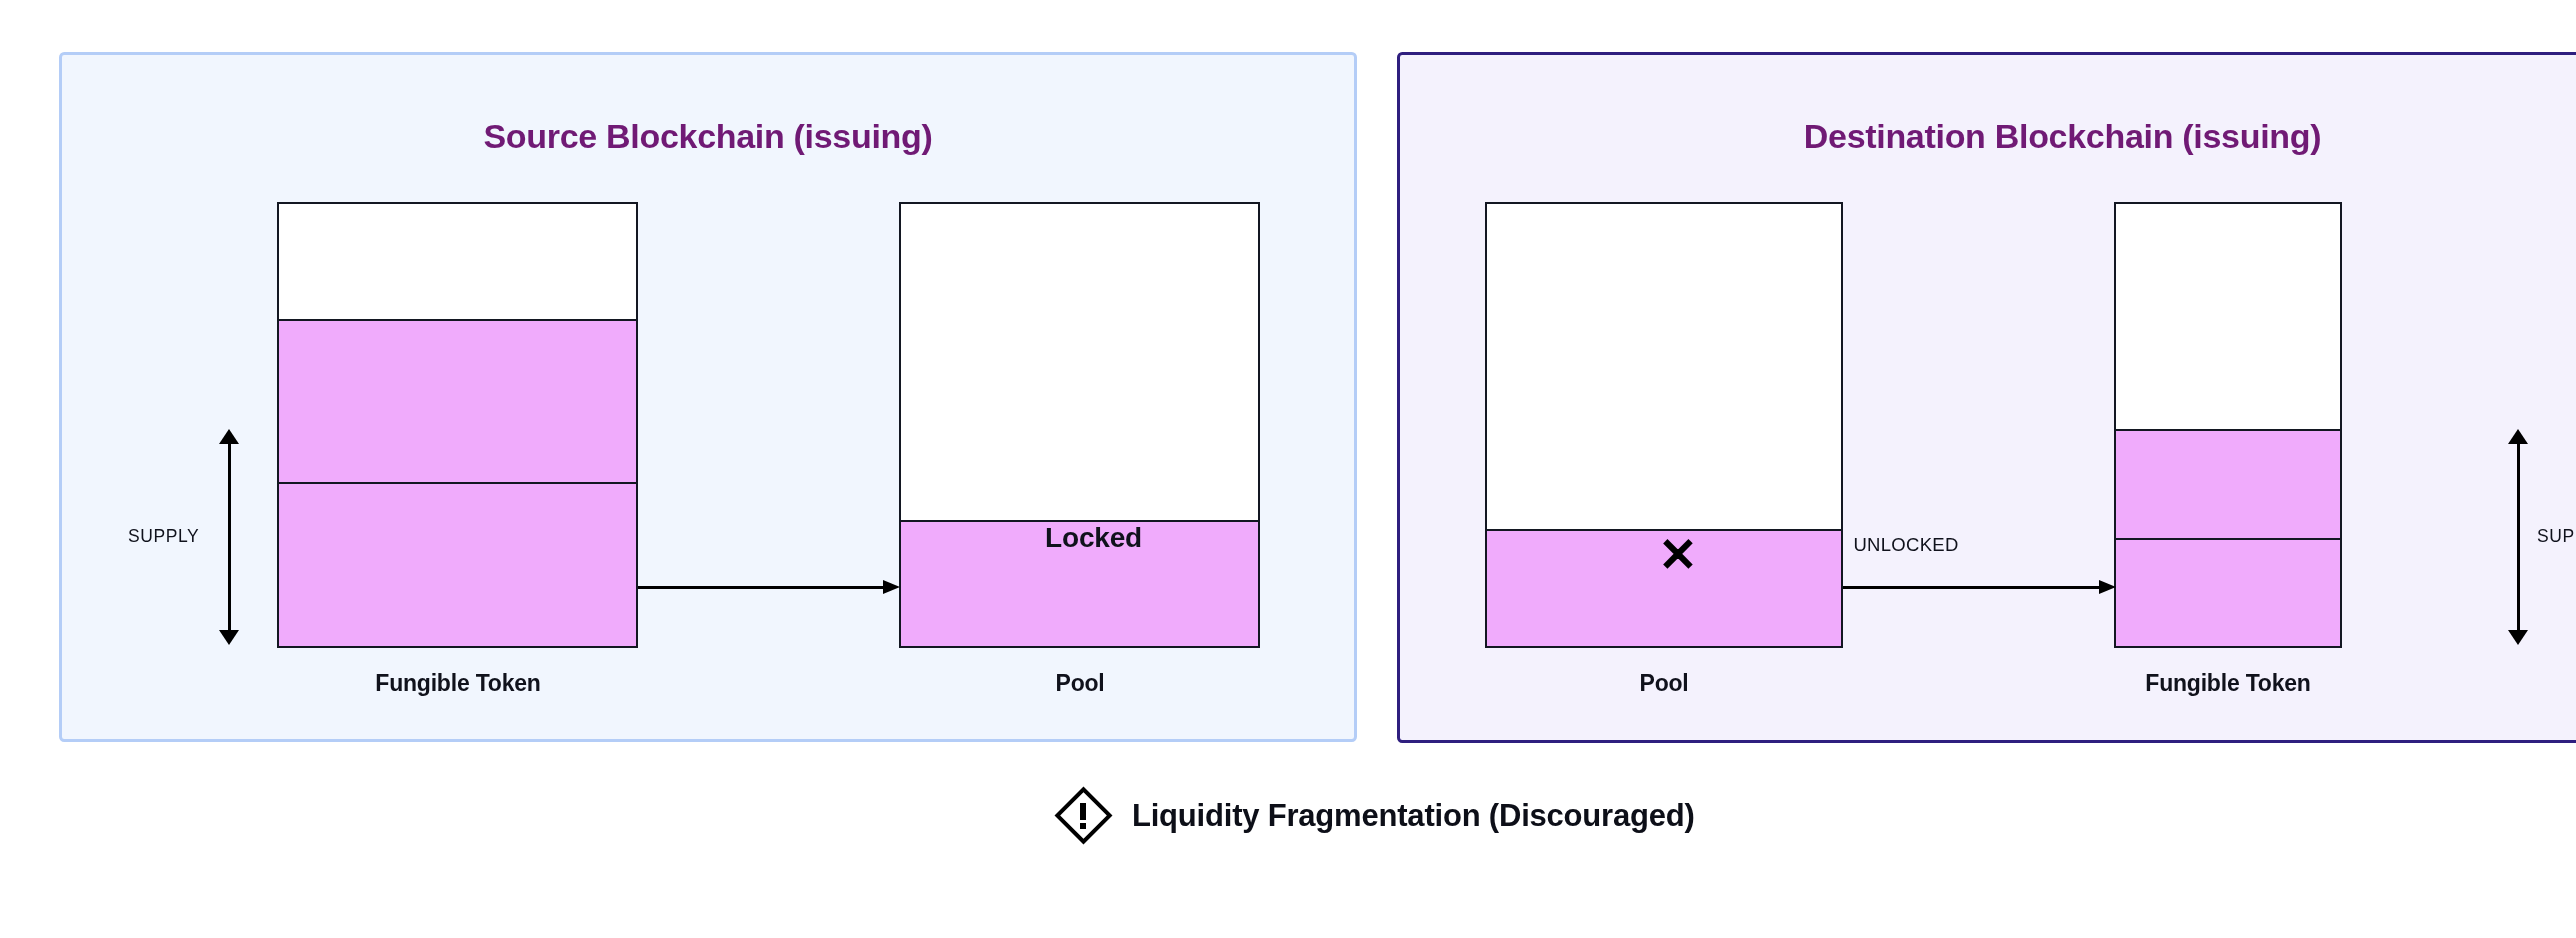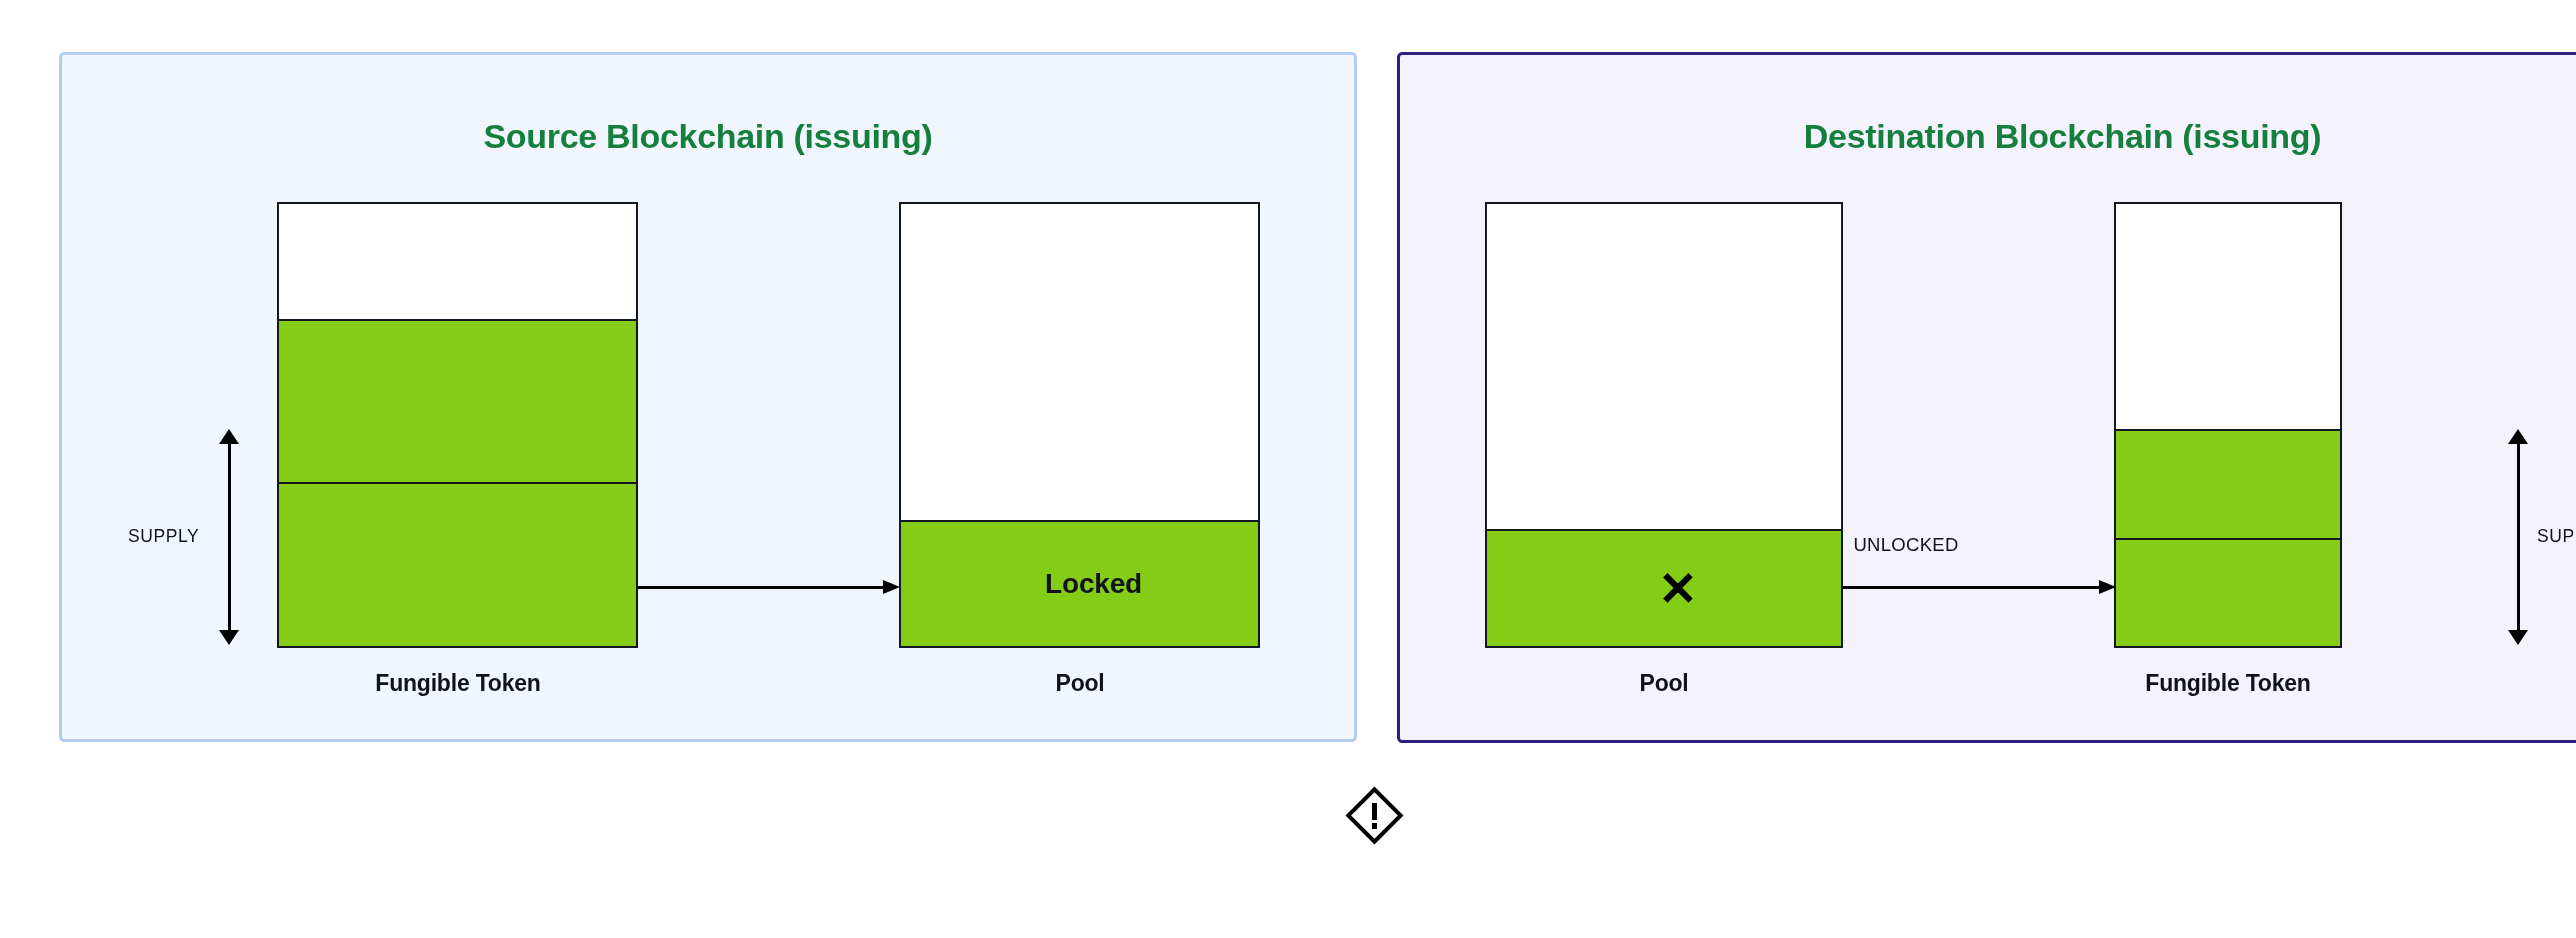--- a/index.html
+++ b/index.html
@@ -39,43 +39,42 @@
   }
 
   .panel-title {
     position: absolute;
     left: 0;
     right: 0;
     top: 62px;
     text-align: center;
     font-size: 34px;
     font-weight: 700;
-    color: #15803d;
+    color: #701a75;
     letter-spacing: -0.3px;
     white-space: nowrap;
   }
 
   
   .bar {
     position: absolute;
     box-sizing: border-box;
     border: 2.6px solid #131722;
     background: #ffffff;
     display: flex;
     flex-direction: column;
     justify-content: flex-end;
   }
   .seg {
     box-sizing: border-box;
     width: 100%;
     position: relative;
-    background: #84cc16;
+    background: #f0abfc;
     border-top: 2.6px solid #131722;
     display: flex;
-    align-items: center;
     justify-content: center;
     padding-left: 28px;
   }
   .seg-label {
     font-size: 28px;
     font-weight: 700;
     color: #10121c;
     letter-spacing: -0.2px;
   }
   .seg-x {
@@ -291,14 +290,15 @@
   <div class="tip-down"></div>
 </div>
 <div class="supply-label" id="supply-label-right">SUPPLY</div>
 
 <div id="footer-note">
   <div id="warning-diamond-icon">
     <div class="dia"></div>
     <div class="bang-stem"></div>
     <div class="bang-dot"></div>
   </div>
+  <div id="footer-text">Liquidity Fragmentation (Discouraged)</div>
 </div>
 
 
 </body></html>

